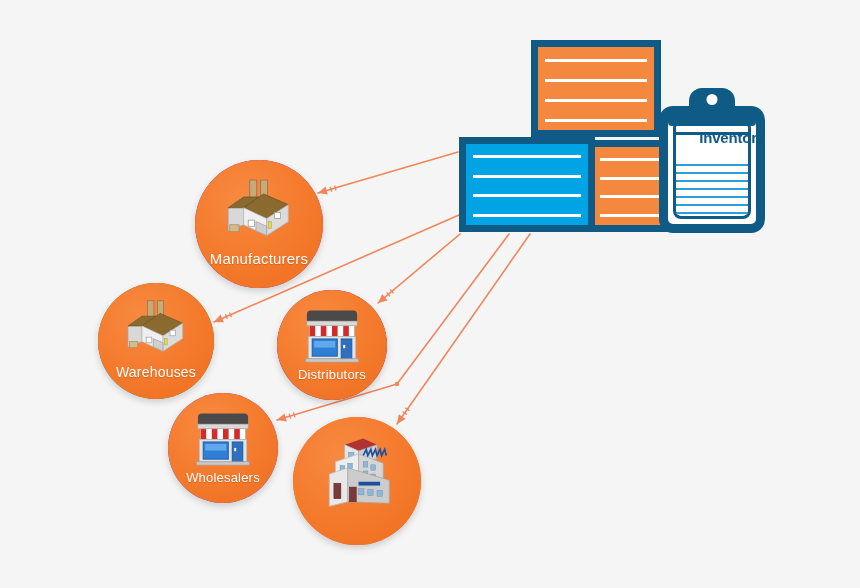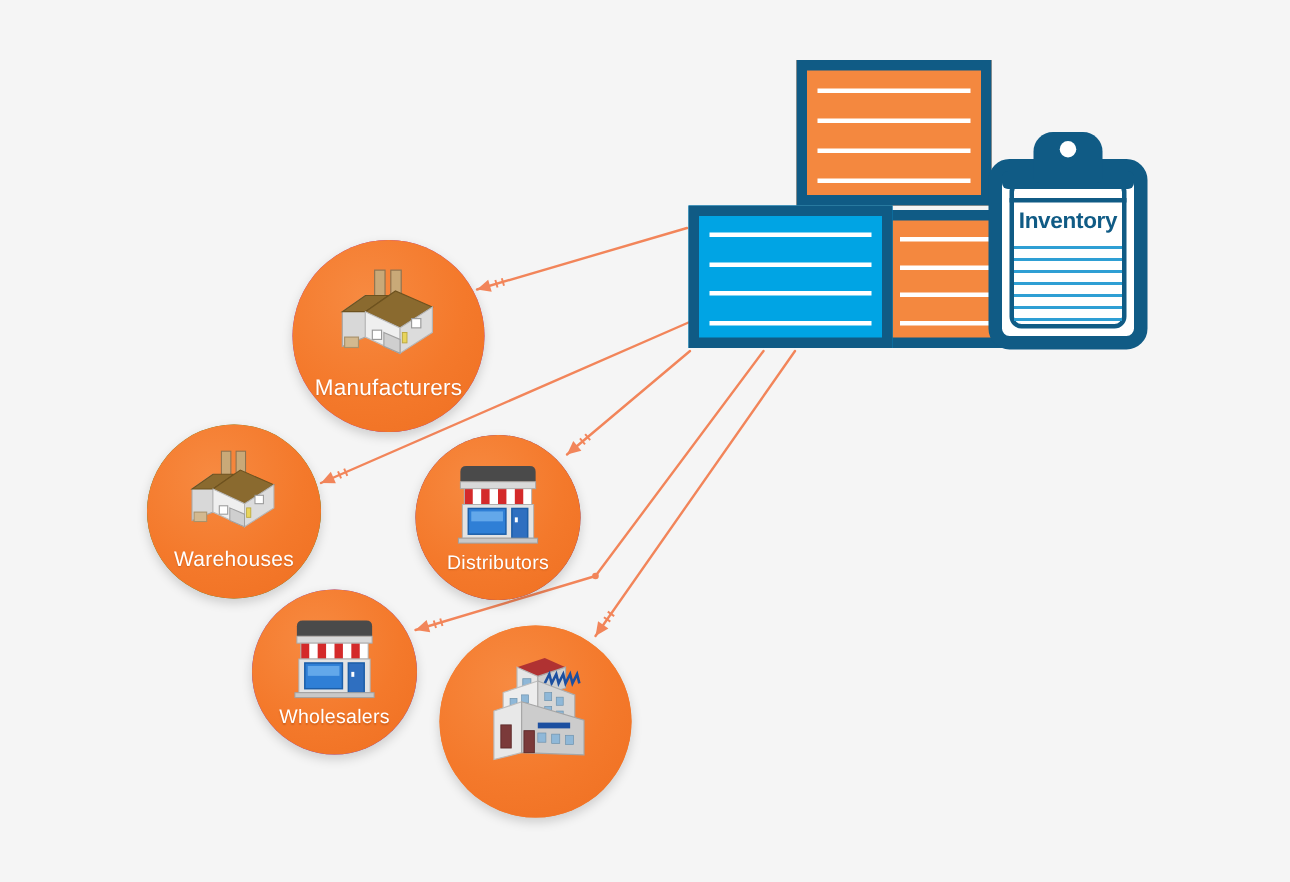--- a/index.html
+++ b/index.html
@@ -144,22 +144,22 @@
     right: 14px;
     top: 44px;
     height: 3px;
     background: #105b85;
     z-index: 4;
   }
   .cb-title {
     position: absolute;
     left: 0;
     right: 0;
-    top: 51px;
-    text-align: center;
+    top: 41px;
+    text-align: right;
     color: #105b85;
     font-family: "Liberation Sans", sans-serif;
     font-weight: bold;
     font-size: 15px;
     letter-spacing: -0.2px;
     z-index: 4;
   }
   .cb-lines {
     position: absolute;
     left: 17px;

